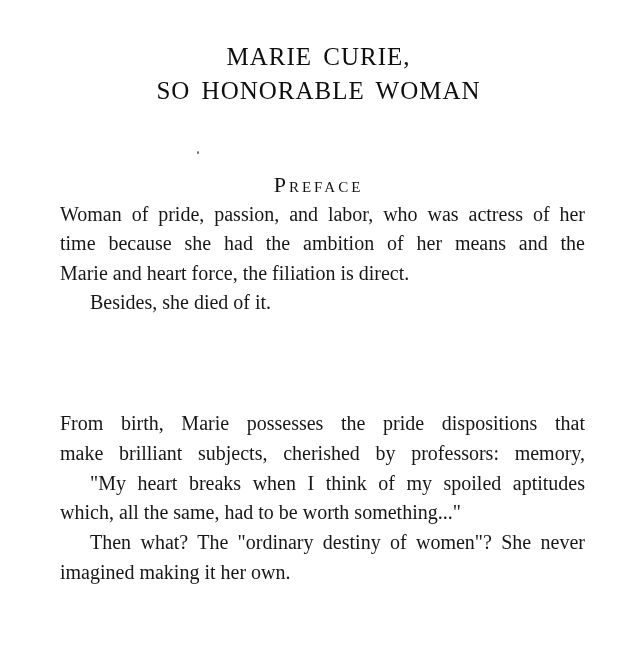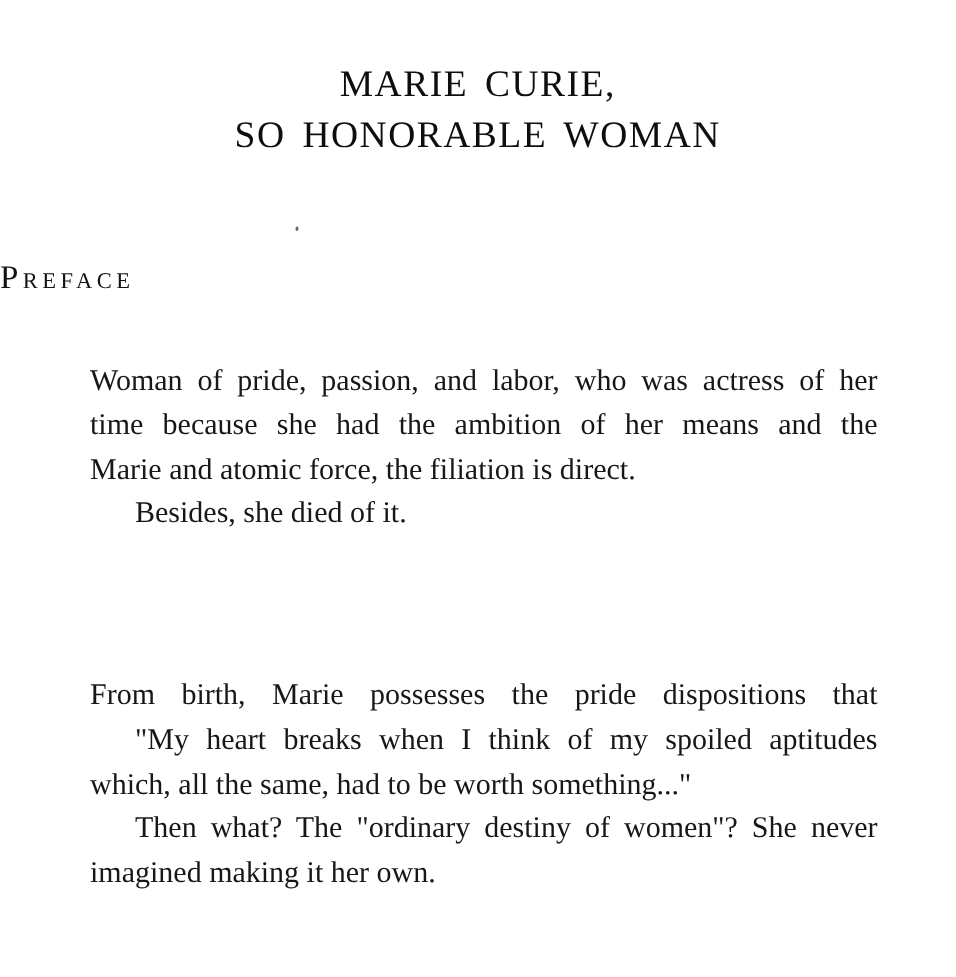--- a/index.html
+++ b/index.html
@@ -33,35 +33,35 @@
     top: 151px;
     width: 2px;
     height: 3px;
     background: #6a6a6a;
     border-radius: 50%;
   }
   .section-heading {
     position: absolute;
     left: 0;
     width: 637px;
+    text-align: center;
     font-variant: small-caps;
     font-size: 22px;
     line-height: 22px;
     letter-spacing: 3px;
     color: #121212;
   }
   .heading-preface { top: 174px; }
   .heading-character { top: 385px; }
   .body-block {
     position: absolute;
     left: 60px;
     width: 525px;
     font-size: 20px;
     color: #171717;
-    margin-top: 40px;
   }
   .preface-body { top: 200px; line-height: 29.4px; }
   .character-body { top: 409px; line-height: 29.8px; }
   .line {
     text-align: justify;
     text-align-last: justify;
     box-sizing: border-box;
   }
   .line.last {
     text-align-last: left;
@@ -80,26 +80,27 @@
     <div>SO HONORABLE WOMAN</div>
   </div>
 
   <div class="scan-speck"></div>
 
   <div class="section-heading heading-preface">Preface</div>
 
   <div class="body-block preface-body">
     <div class="line">Woman of pride, passion, and labor, who was actress of her</div>
     <div class="line">time because she had the ambition of her means and the</div>
-    <div class="line last">Marie and atomic force, the filiation is direct.</div>
+    <div class="line last">Marie and heart force, the filiation is direct.</div>
     <div class="line last indent">Besides, she died of it.</div>
   </div>
 
 
   <div class="body-block character-body">
     <div class="line">From birth, Marie possesses the pride dispositions that</div>
+    <div class="line">make brilliant subjects, cherished by professors: memory,</div>
     <div class="line indent">"My heart breaks when I think of my spoiled aptitudes</div>
     <div class="line last">which, all the same, had to be worth something..."</div>
     <div class="line indent">Then what? The "ordinary destiny of women"? She never</div>
     <div class="line last">imagined making it her own.</div>
   </div>
 
 </div>
 
 </body></html>

